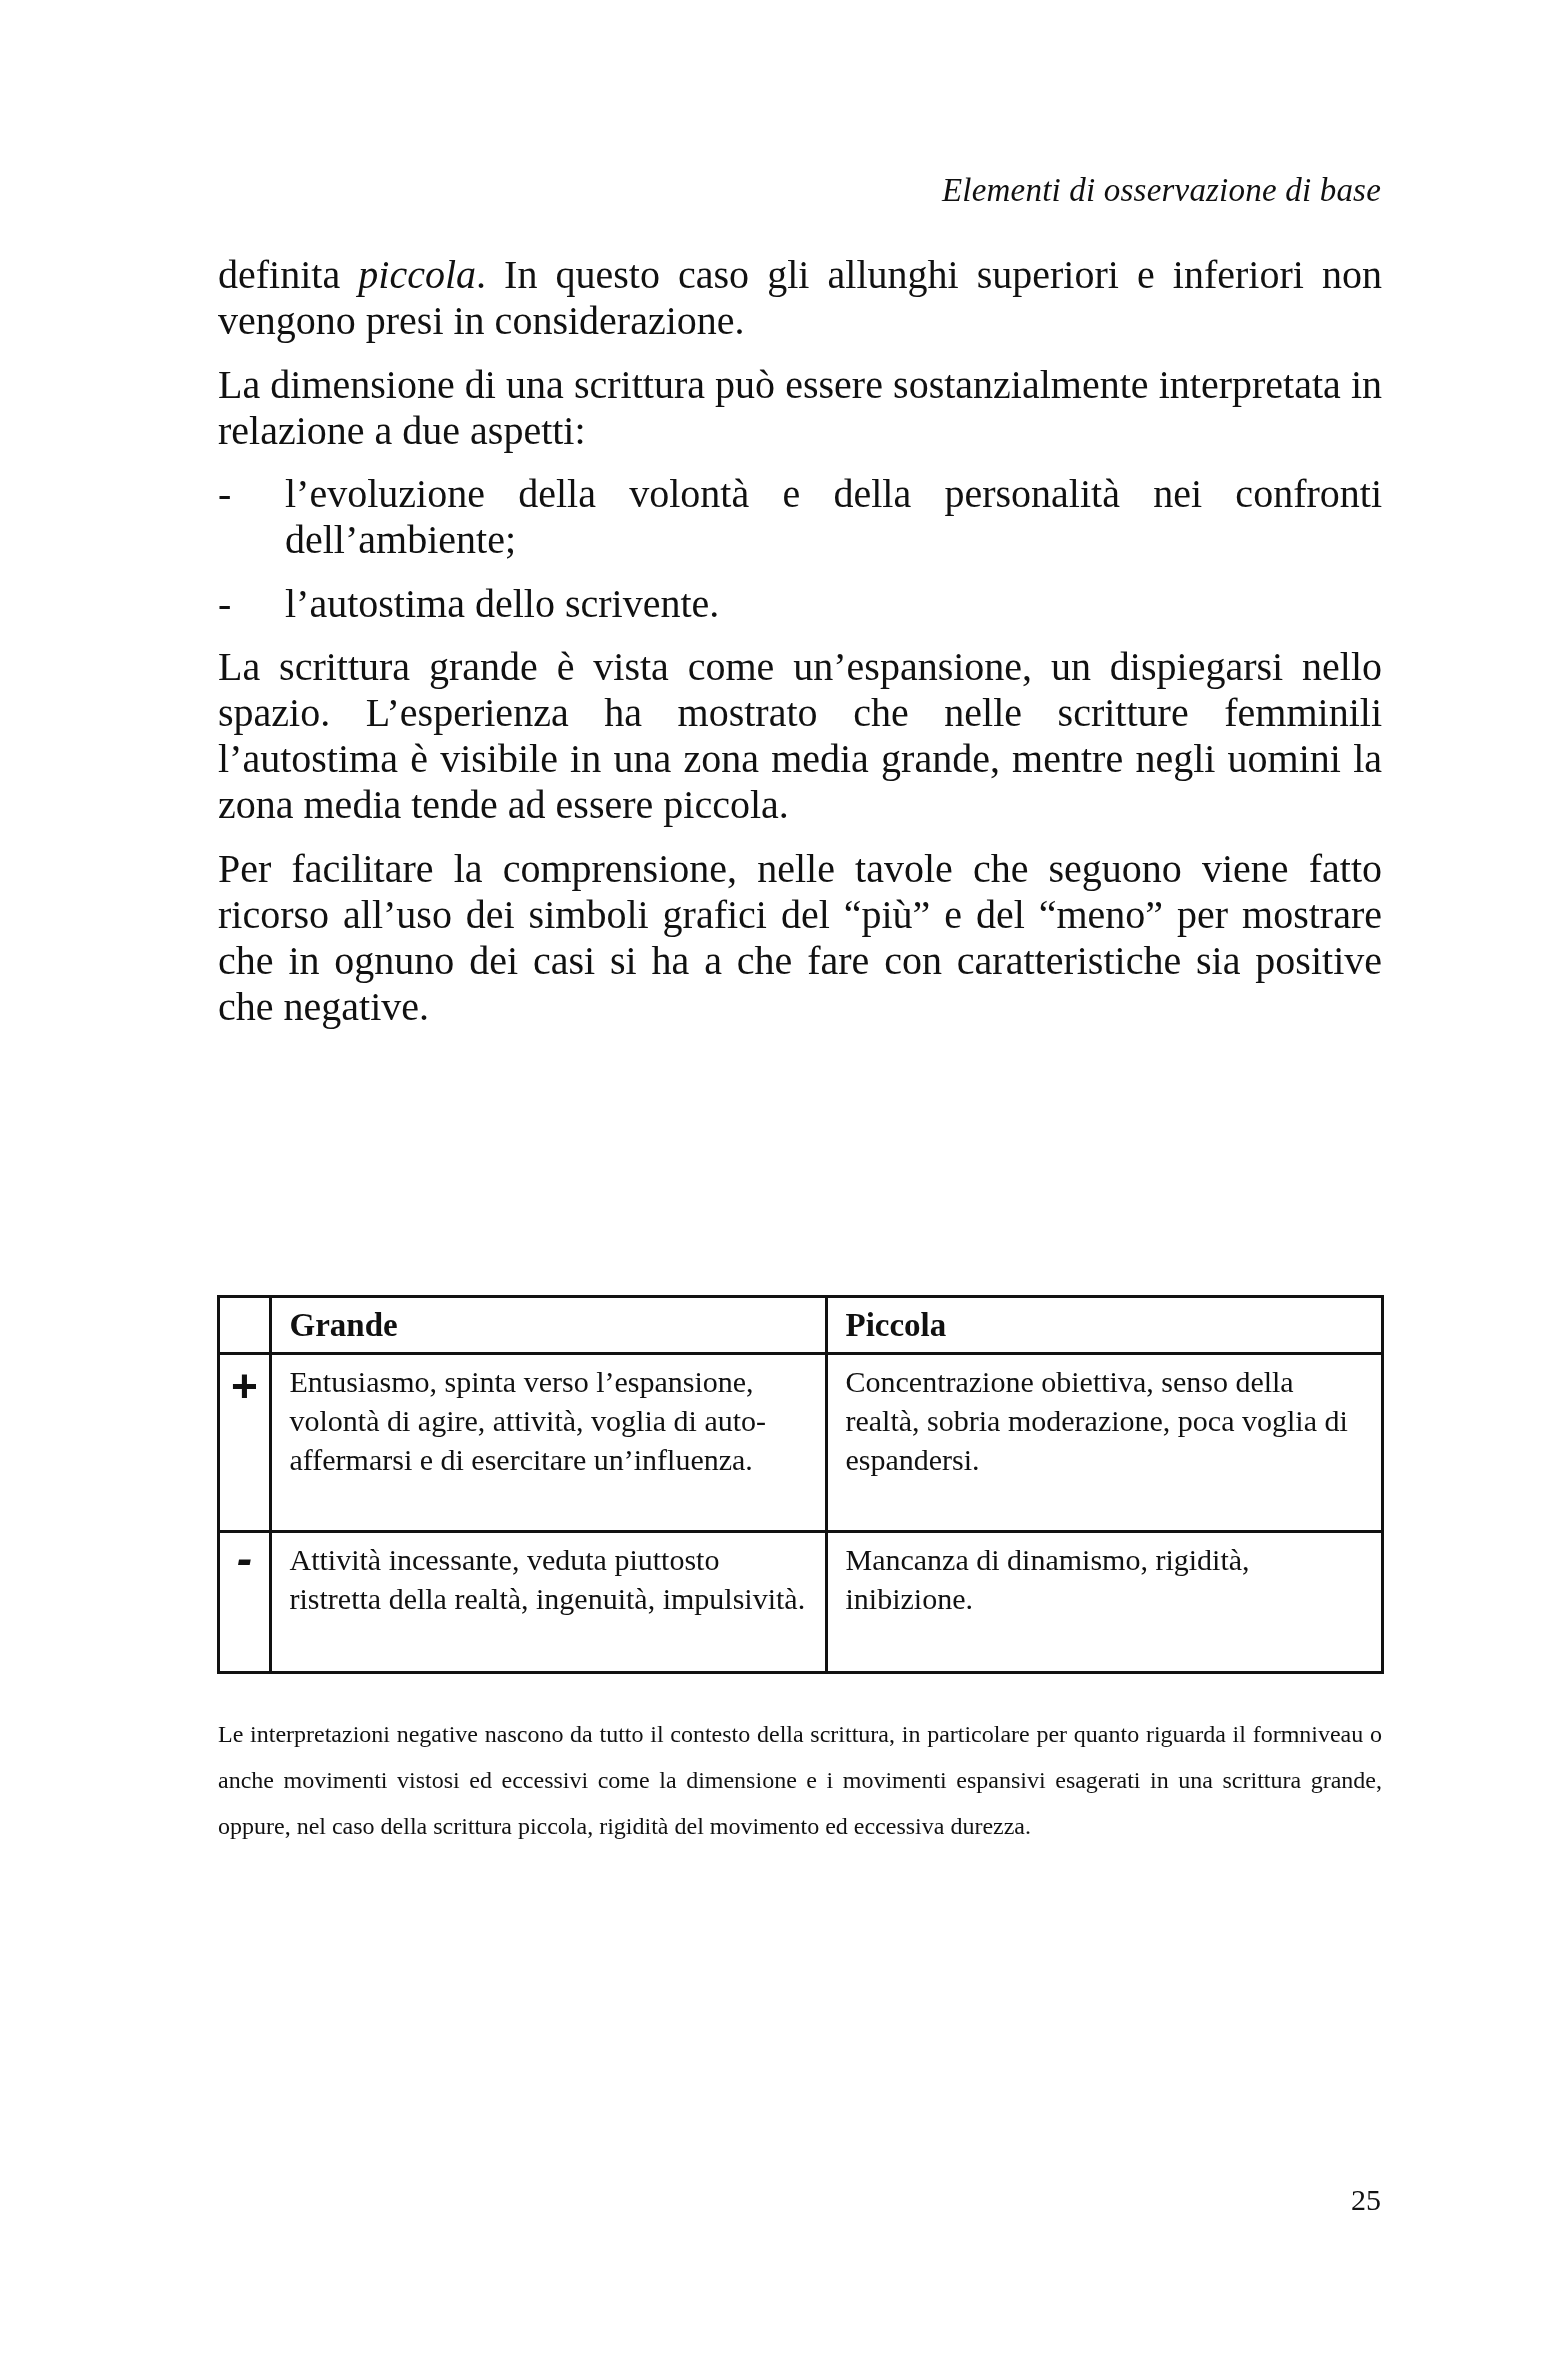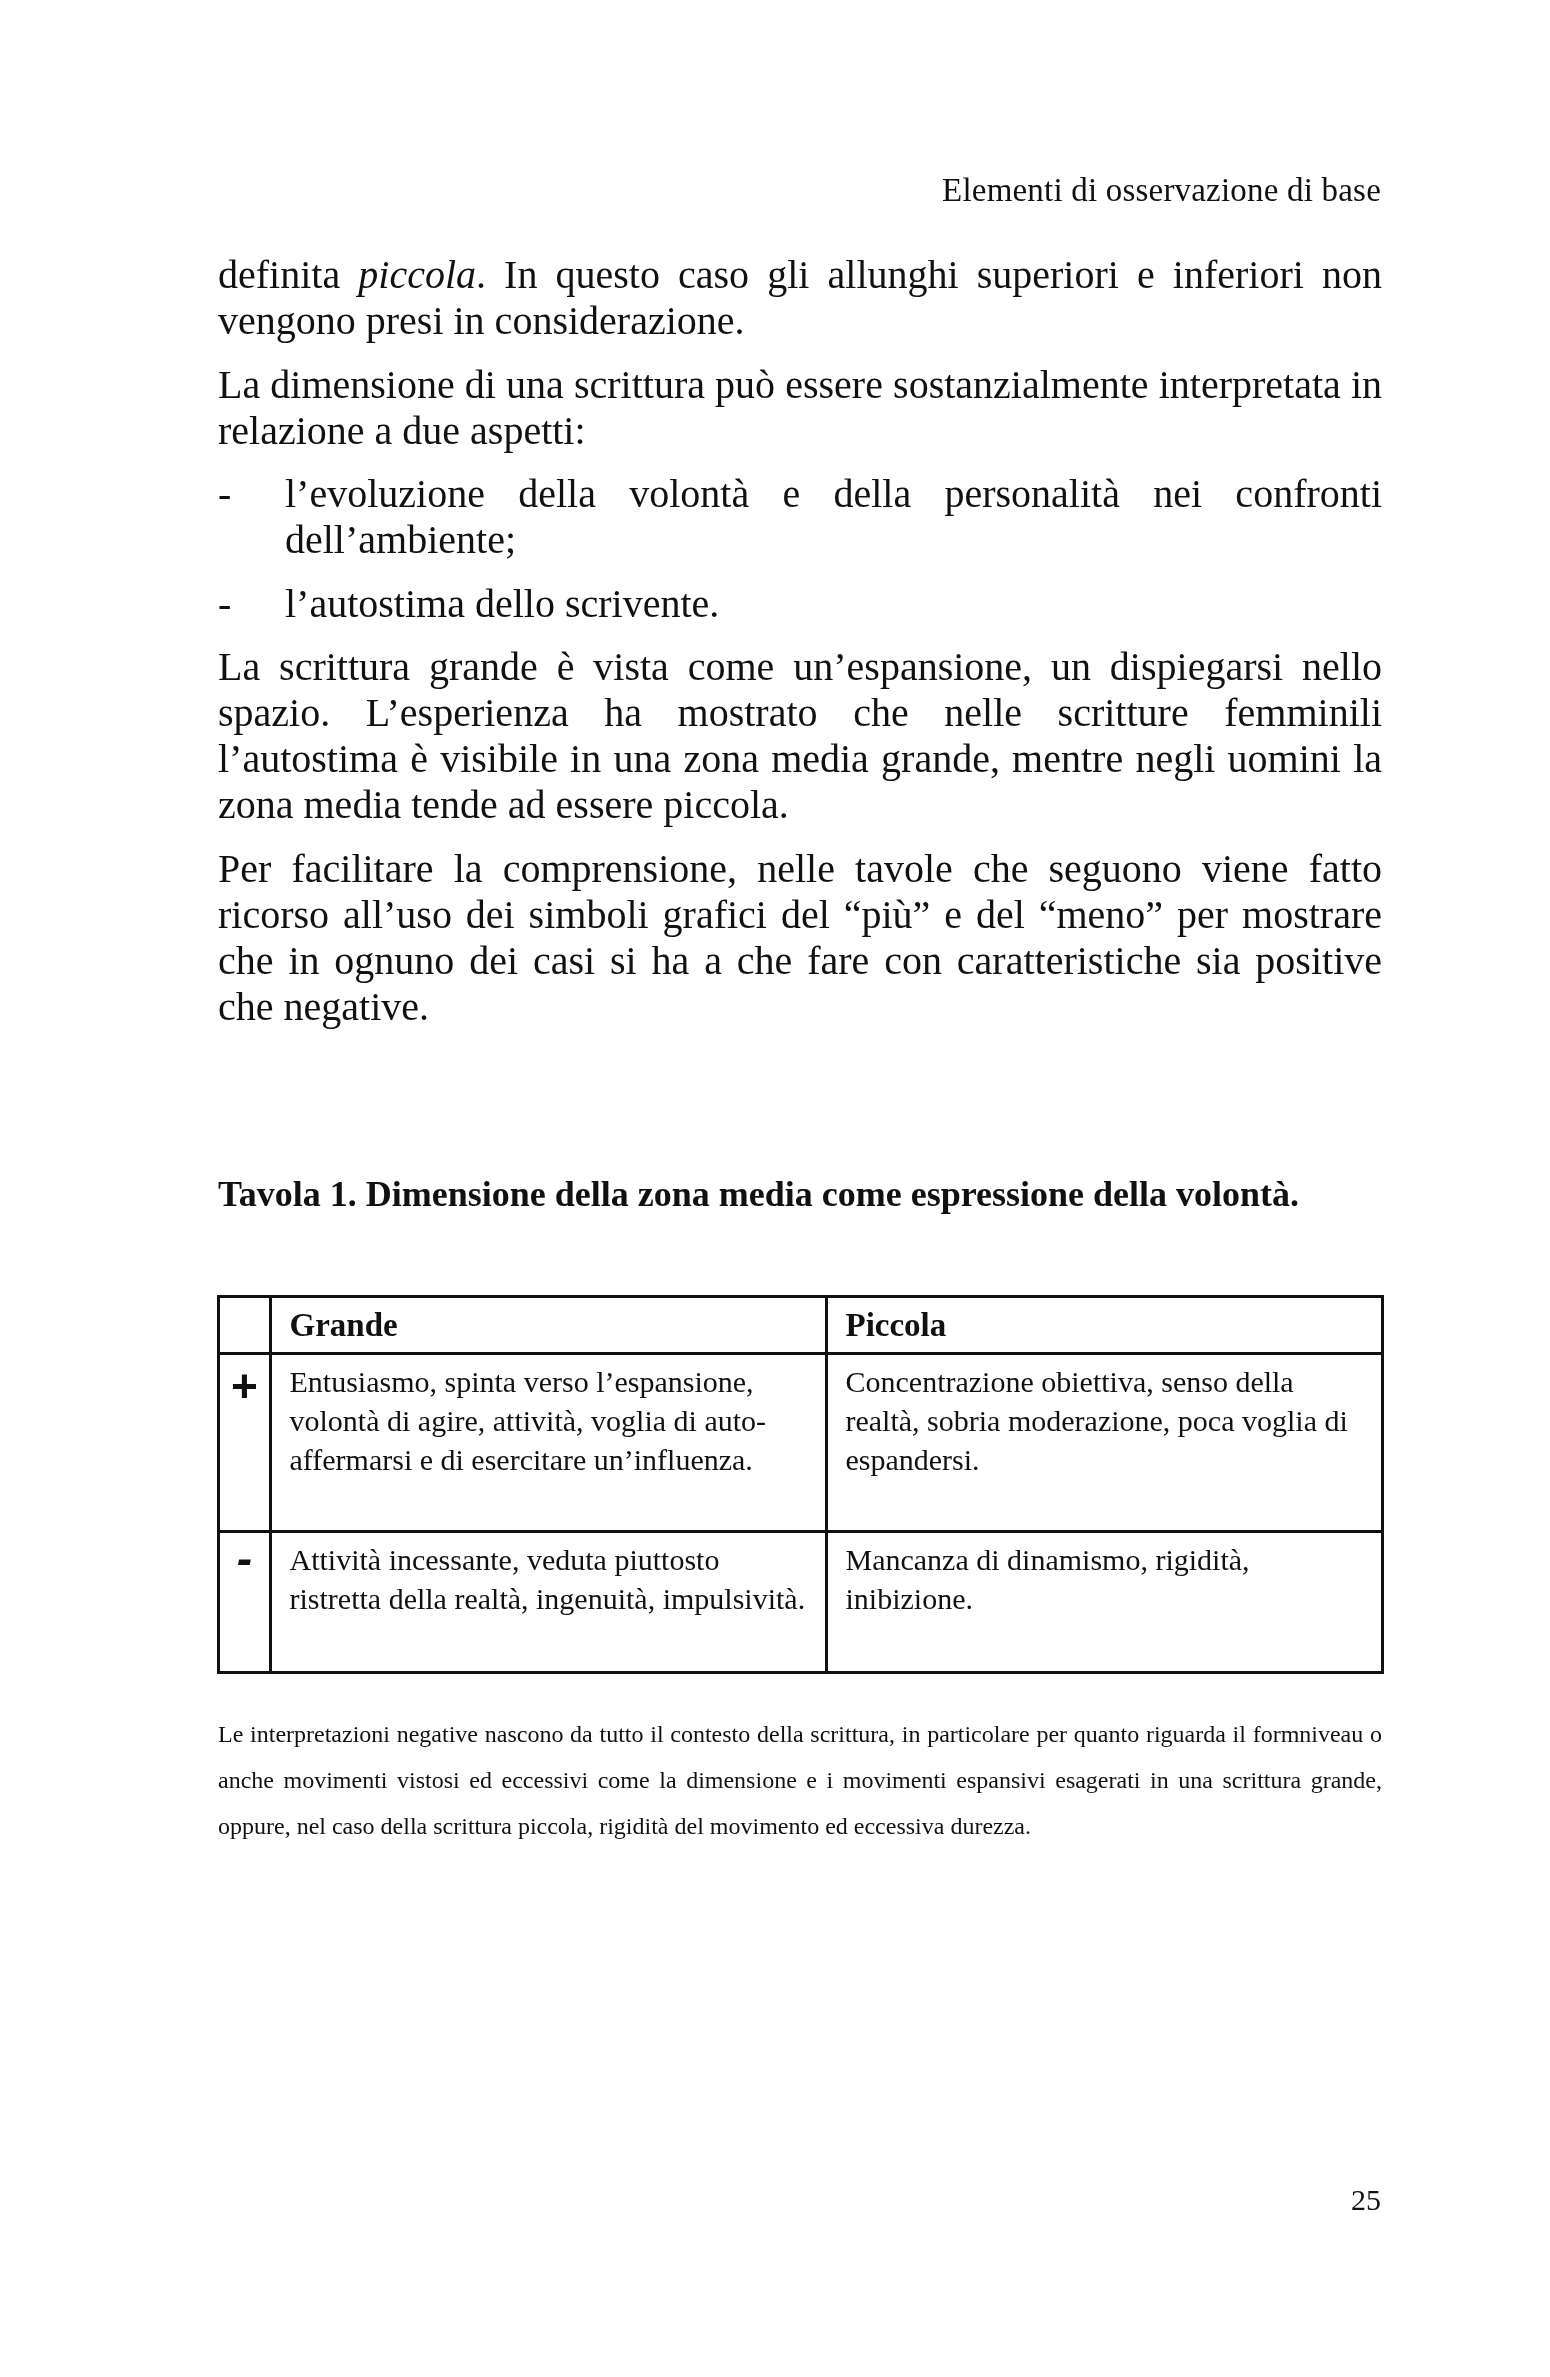--- a/index.html
+++ b/index.html
@@ -1,18 +1,18 @@
 <!DOCTYPE html>
 <html style="font-size:14px"><head>
 <meta charset="utf-8">
 <style>
   html, body { margin: 0; padding: 0; background: #ffffff; }
   body { width: 1550px; height: 2377px; position: relative; overflow: hidden; }
   .page { position: absolute; left: 0; top: 0; width: 1550px; height: 2377px; background: #fff; color: #111; font-family: "Liberation Serif", "DejaVu Serif", serif; }
-  .running-head { position: absolute; top: 172px; right: 169px; font-size: 33px; letter-spacing: 0.2px; }
+  .running-head { position: absolute; top: 172px; right: 169px; font-style: italic; font-size: 33px; letter-spacing: 0.2px; }
   .body { position: absolute; left: 218px; width: 1164px; top: 252px; font-size: 40px; line-height: 46px; text-align: justify; }
   .body p { margin: 0 0 17.5px 0; }
   .bullets { list-style: none; margin: 0 0 17.5px 0; padding: 0; }
   .bullets li { position: relative; padding-left: 67px; margin-bottom: 17.5px; }
   .bullets li .dash { position: absolute; left: 0; top: 0; }
   .table-title { position: absolute; left: 218px; width: 1164px; top: 1171px; font-weight: bold; font-size: 36px; line-height: 46px; text-align: justify; }
   table.tavola { position: absolute; left: 217px; top: 1295px; width: 1167px; border-collapse: collapse; font-size: 30px; line-height: 39px; border-radius: 20px; }
   table.tavola td, table.tavola th { border: 3.5px solid #111; vertical-align: top; text-align: left; padding: 0 17.5px; }
   table.tavola th { font-weight: bold; font-size: 33px; height: 54px; vertical-align: middle; }
   table.tavola .sign { width: 49px; padding: 0; text-align: center; font-weight: bold; font-size: 46px; font-family: "Liberation Sans", "DejaVu Sans", sans-serif; }
@@ -37,21 +37,20 @@
     <p><span>definita </span><em>piccola</em><span>. In questo caso gli allunghi superiori e inferiori non vengono presi in considerazione.</span></p>
     <p>La dimensione di una scrittura può essere sostanzialmente interpretata in relazione a due aspetti:</p>
     <ul class="bullets">
       <li><span class="dash">-</span><span>l’evoluzione della volontà e della personalità nei confronti dell’ambiente;</span></li>
       <li><span class="dash">-</span><span>l’autostima dello scrivente.</span></li>
     </ul>
     <p>La scrittura grande è vista come un’espansione, un dispiegarsi nello spazio. L’esperienza ha mostrato che nelle scritture femminili l’autostima è visibile in una zona media grande, mentre negli uomini la zona media tende ad essere piccola.</p>
     <p>Per facilitare la comprensione, nelle tavole che seguono viene fatto ricorso all’uso dei simboli grafici del “più” e del “meno” per mostrare che in ognuno dei casi si ha a che fare con caratteristiche sia positive che negative.</p>
   </div>
 
-  <div class="table-title">Tavola 1. Dimensione della zona media come espressione della volontà.</div>
 
   <table class="tavola">
     <tbody>
         <tr>
       <th class="sign"></th>
       <th class="col-grande">Grande</th>
       <th>Piccola</th>
     </tr>
     <tr class="row-plus">
       <td class="sign">+</td>

